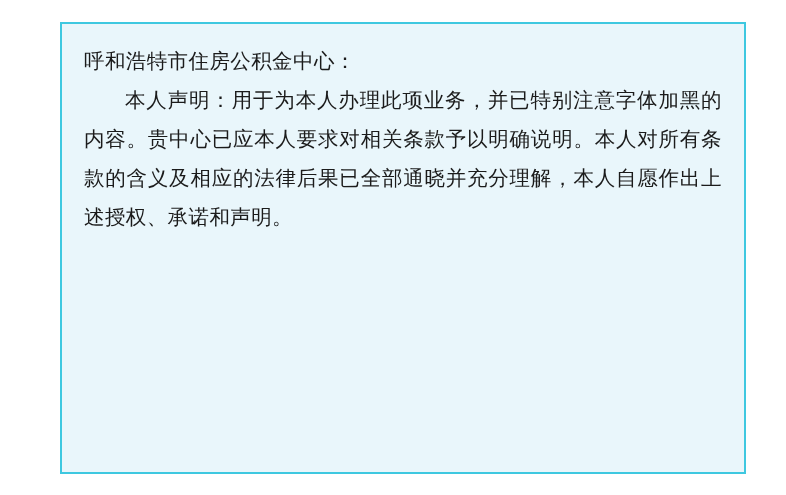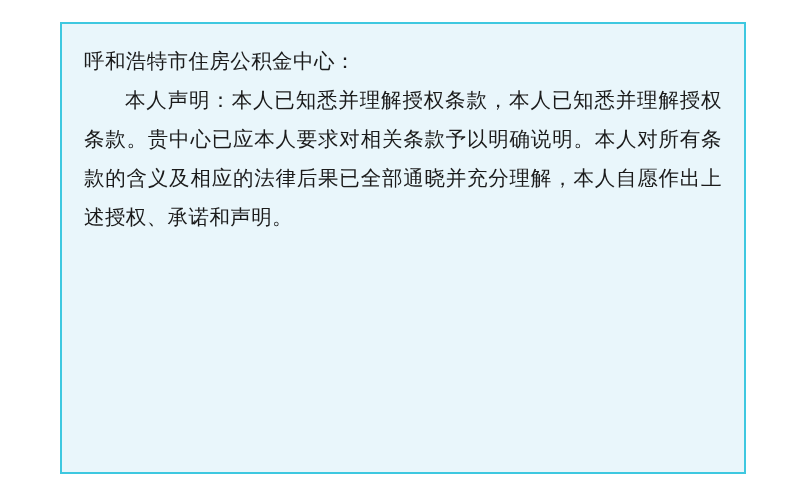--- a/index.html
+++ b/index.html
@@ -75,17 +75,17 @@
 <div id="page">
 
   <div class="gutter" id="gutter-left"></div>
   <div class="gutter" id="gutter-right"></div>
   <div class="gutter-h" id="gutter-top"></div>
   <div class="gutter-h" id="gutter-bottom"></div>
 
   <div id="doc-card">
     <div id="doc-body">
       <p class="para">呼和浩特市住房公积金中心：</p>
-      <p class="para para-indent">本人声明：本人已知悉并理解授权条款，本人已知悉并理解授权条款。贵中心已应本人要求对相关条款予以明确说明。本人对所有条款的含义及相应的法律后果已全部通晓并充分理解，本人自愿作出上述授权、承诺和声明。</p>
+      <p class="para para-indent">本人声明：用于为本人办理此项业务，并已特别注意字体加黑的内容。贵中心已应本人要求对相关条款予以明确说明。本人对所有条款的含义及相应的法律后果已全部通晓并充分理解，本人自愿作出上述授权、承诺和声明。</p>
     </div>
   </div>
 
 </div>
 
 </body></html>

